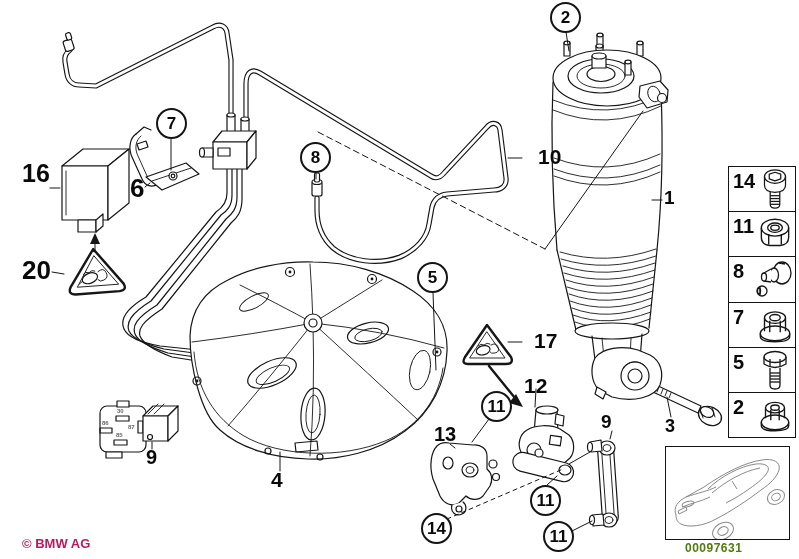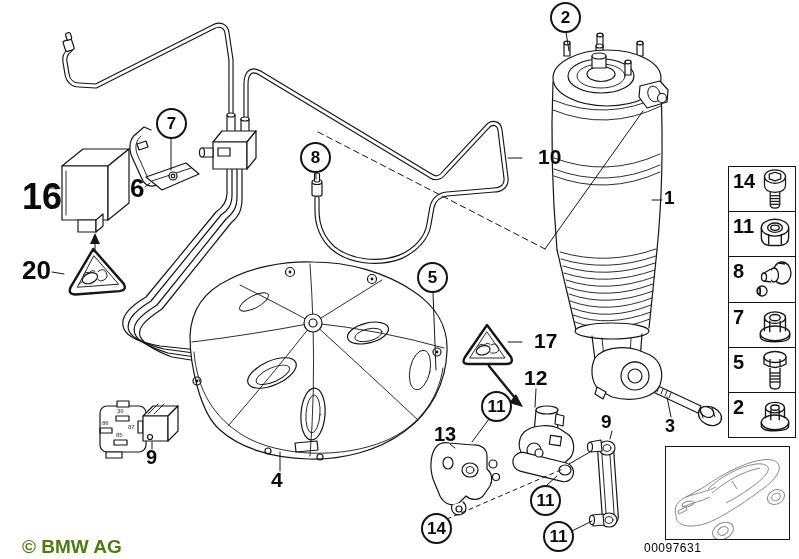--- a/index.html
+++ b/index.html
@@ -23,22 +23,22 @@
         font-weight:bold;font-size:17px;box-sizing:border-box;}
   .pin{position:absolute;font-size:6px;color:#666;font-weight:bold;line-height:1;}
   .legend{position:absolute;left:728px;top:166px;width:68px;height:272px;
           border:1.3px solid #141414;display:flex;flex-direction:column;box-sizing:border-box;background:#fff;}
   .cell{flex:1;border-top:1.3px solid #141414;position:relative;display:flex;align-items:center;}
   .cell:first-child{border-top:none;}
   .cellnum{position:absolute;left:4px;top:3px;font-weight:bold;font-size:20px;}
   .cellicon{position:absolute;right:1px;top:50%;transform:translateY(-50%);}
   .carbox{position:absolute;left:665px;top:446px;width:125px;height:94px;
           border:1.2px solid #141414;box-sizing:border-box;background:#fff;}
-  .docnum{position:absolute;left:644px;top:541px;font-size:12px;color:#000000;letter-spacing:.5px;}
-  .copyright{position:absolute;left:22px;top:536px;font-size:19px;font-weight:bold;color:#4d7c0f;}
+  .docnum{position:absolute;left:685px;top:541px;font-size:12px;color:#4d7c0f;letter-spacing:.5px;font-weight:bold;}
+  .copyright{position:absolute;left:22px;top:536px;font-size:13px;font-weight:bold;color:#be185d;}
 </style>
 </head>
 <body>
 
 <div class="stage">
 
 <svg id="art" width="799" height="559" viewBox="0 0 799 559">
 
   <g>
     <path class="tube-o" d="M70,50 C66,53 64,57 65,62 L67,74 C68,81 73,85 79,85 L96,86 L213,27 C220,23 226,26 227,33 L231,60 L231,122"></path>
@@ -307,24 +307,24 @@
     <polygon class="dark" points="95,233 90,244 100,244"></polygon>
   </g>
 </svg>
 
 <div class="lbl" style="left:664px;top:188px;font-size:19px;">1</div>
 <div class="lbl" style="left:665px;top:417px;font-size:18px;">3</div>
 <div class="lbl" style="left:271px;top:469px;font-size:21px;">4</div>
 <div class="lbl" style="left:130px;top:175px;font-size:26px;">6</div>
 <div class="lbl" style="left:146px;top:447px;font-size:20px;">9</div>
 <div class="lbl" style="left:538px;top:146px;font-size:21px;">10</div>
-<div class="lbl" style="left:524px;top:367px;font-size:21px;">12</div>
+<div class="lbl" style="left:524px;top:375px;font-size:21px;">12</div>
 <div class="lbl" style="left:434px;top:424px;font-size:20px;">13</div>
 <div class="lbl" style="left:601px;top:412px;font-size:19px;">9</div>
-<div class="lbl" style="left:22px;top:179px;font-size:36px;">16</div>
+<div class="lbl" style="left:22px;top:161px;font-size:25px;">16</div>
 <div class="lbl" style="left:534px;top:330px;font-size:21px;">17</div>
 <div class="lbl" style="left:22px;top:257px;font-size:26px;">20</div>
 
 <div class="circ" style="left:550px;top:2px;">2</div>
 <div class="circ" style="left:156px;top:108px;">7</div>
 <div class="circ" style="left:300px;top:142px;">8</div>
 <div class="circ" style="left:417px;top:262px;">5</div>
 <div class="circ" style="left:481px;top:391px;">11</div>
 <div class="circ" style="left:530px;top:485px;">11</div>
 <div class="circ" style="left:543px;top:521px;">11</div>

